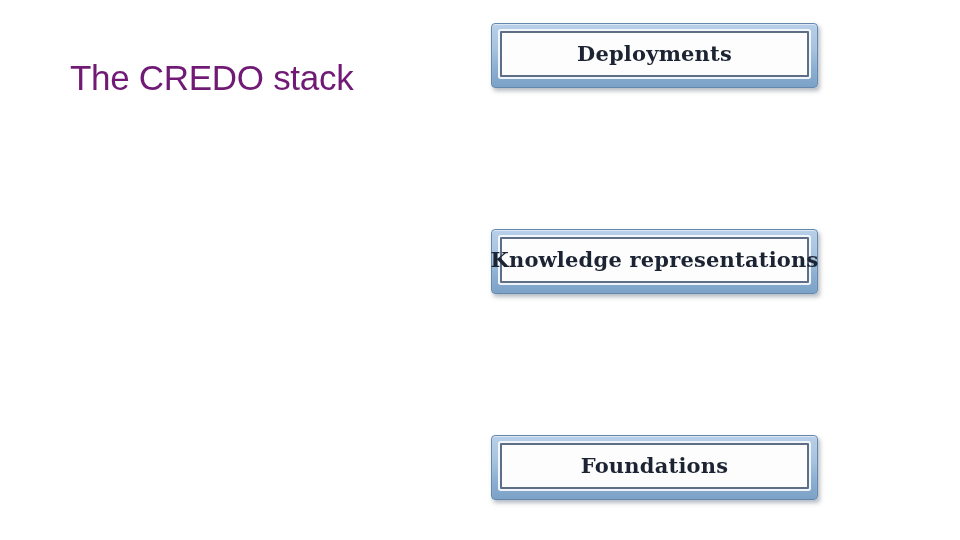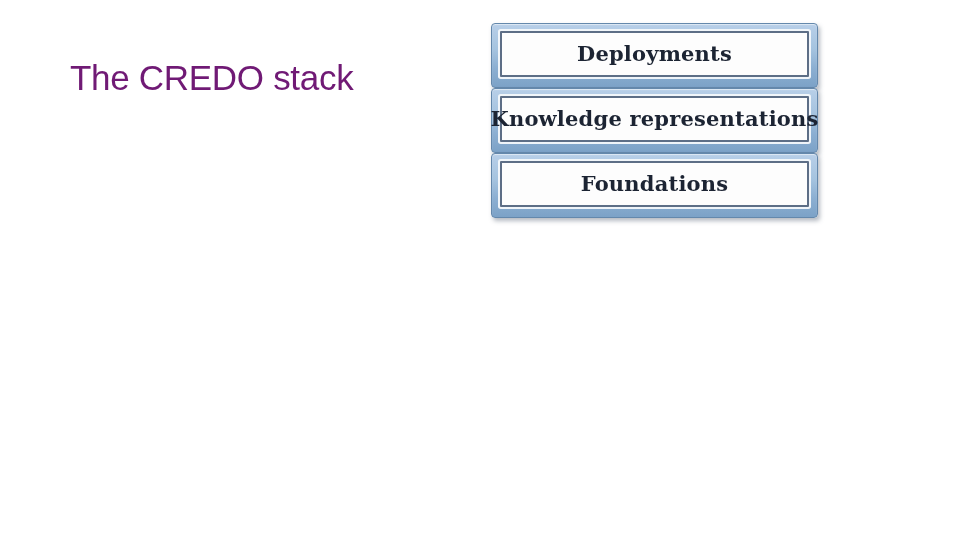--- a/index.html
+++ b/index.html
@@ -23,20 +23,21 @@
     letter-spacing: -0.3px;
     color: #701a75;
     white-space: nowrap;
   }
   .stack {
     position: absolute;
     left: 491px; top: 23px;
     width: 327px; height: 477px;
     display: flex;
     flex-direction: column;
+    justify-content: space-between;
   }
   .box {
     position: relative;
     height: 65px;
     border-radius: 4px;
     border: 1px solid #6488ac;
     background: linear-gradient(180deg, #b8cfe8 0%, #a5c3df 40%, #8cafd2 70%, #7ca2c7 100%);
     box-shadow: 2px 3px 4px rgba(110, 120, 135, 0.5),
                 inset 0 1px 1px rgba(255, 255, 255, 0.55);
     box-sizing: border-box;

